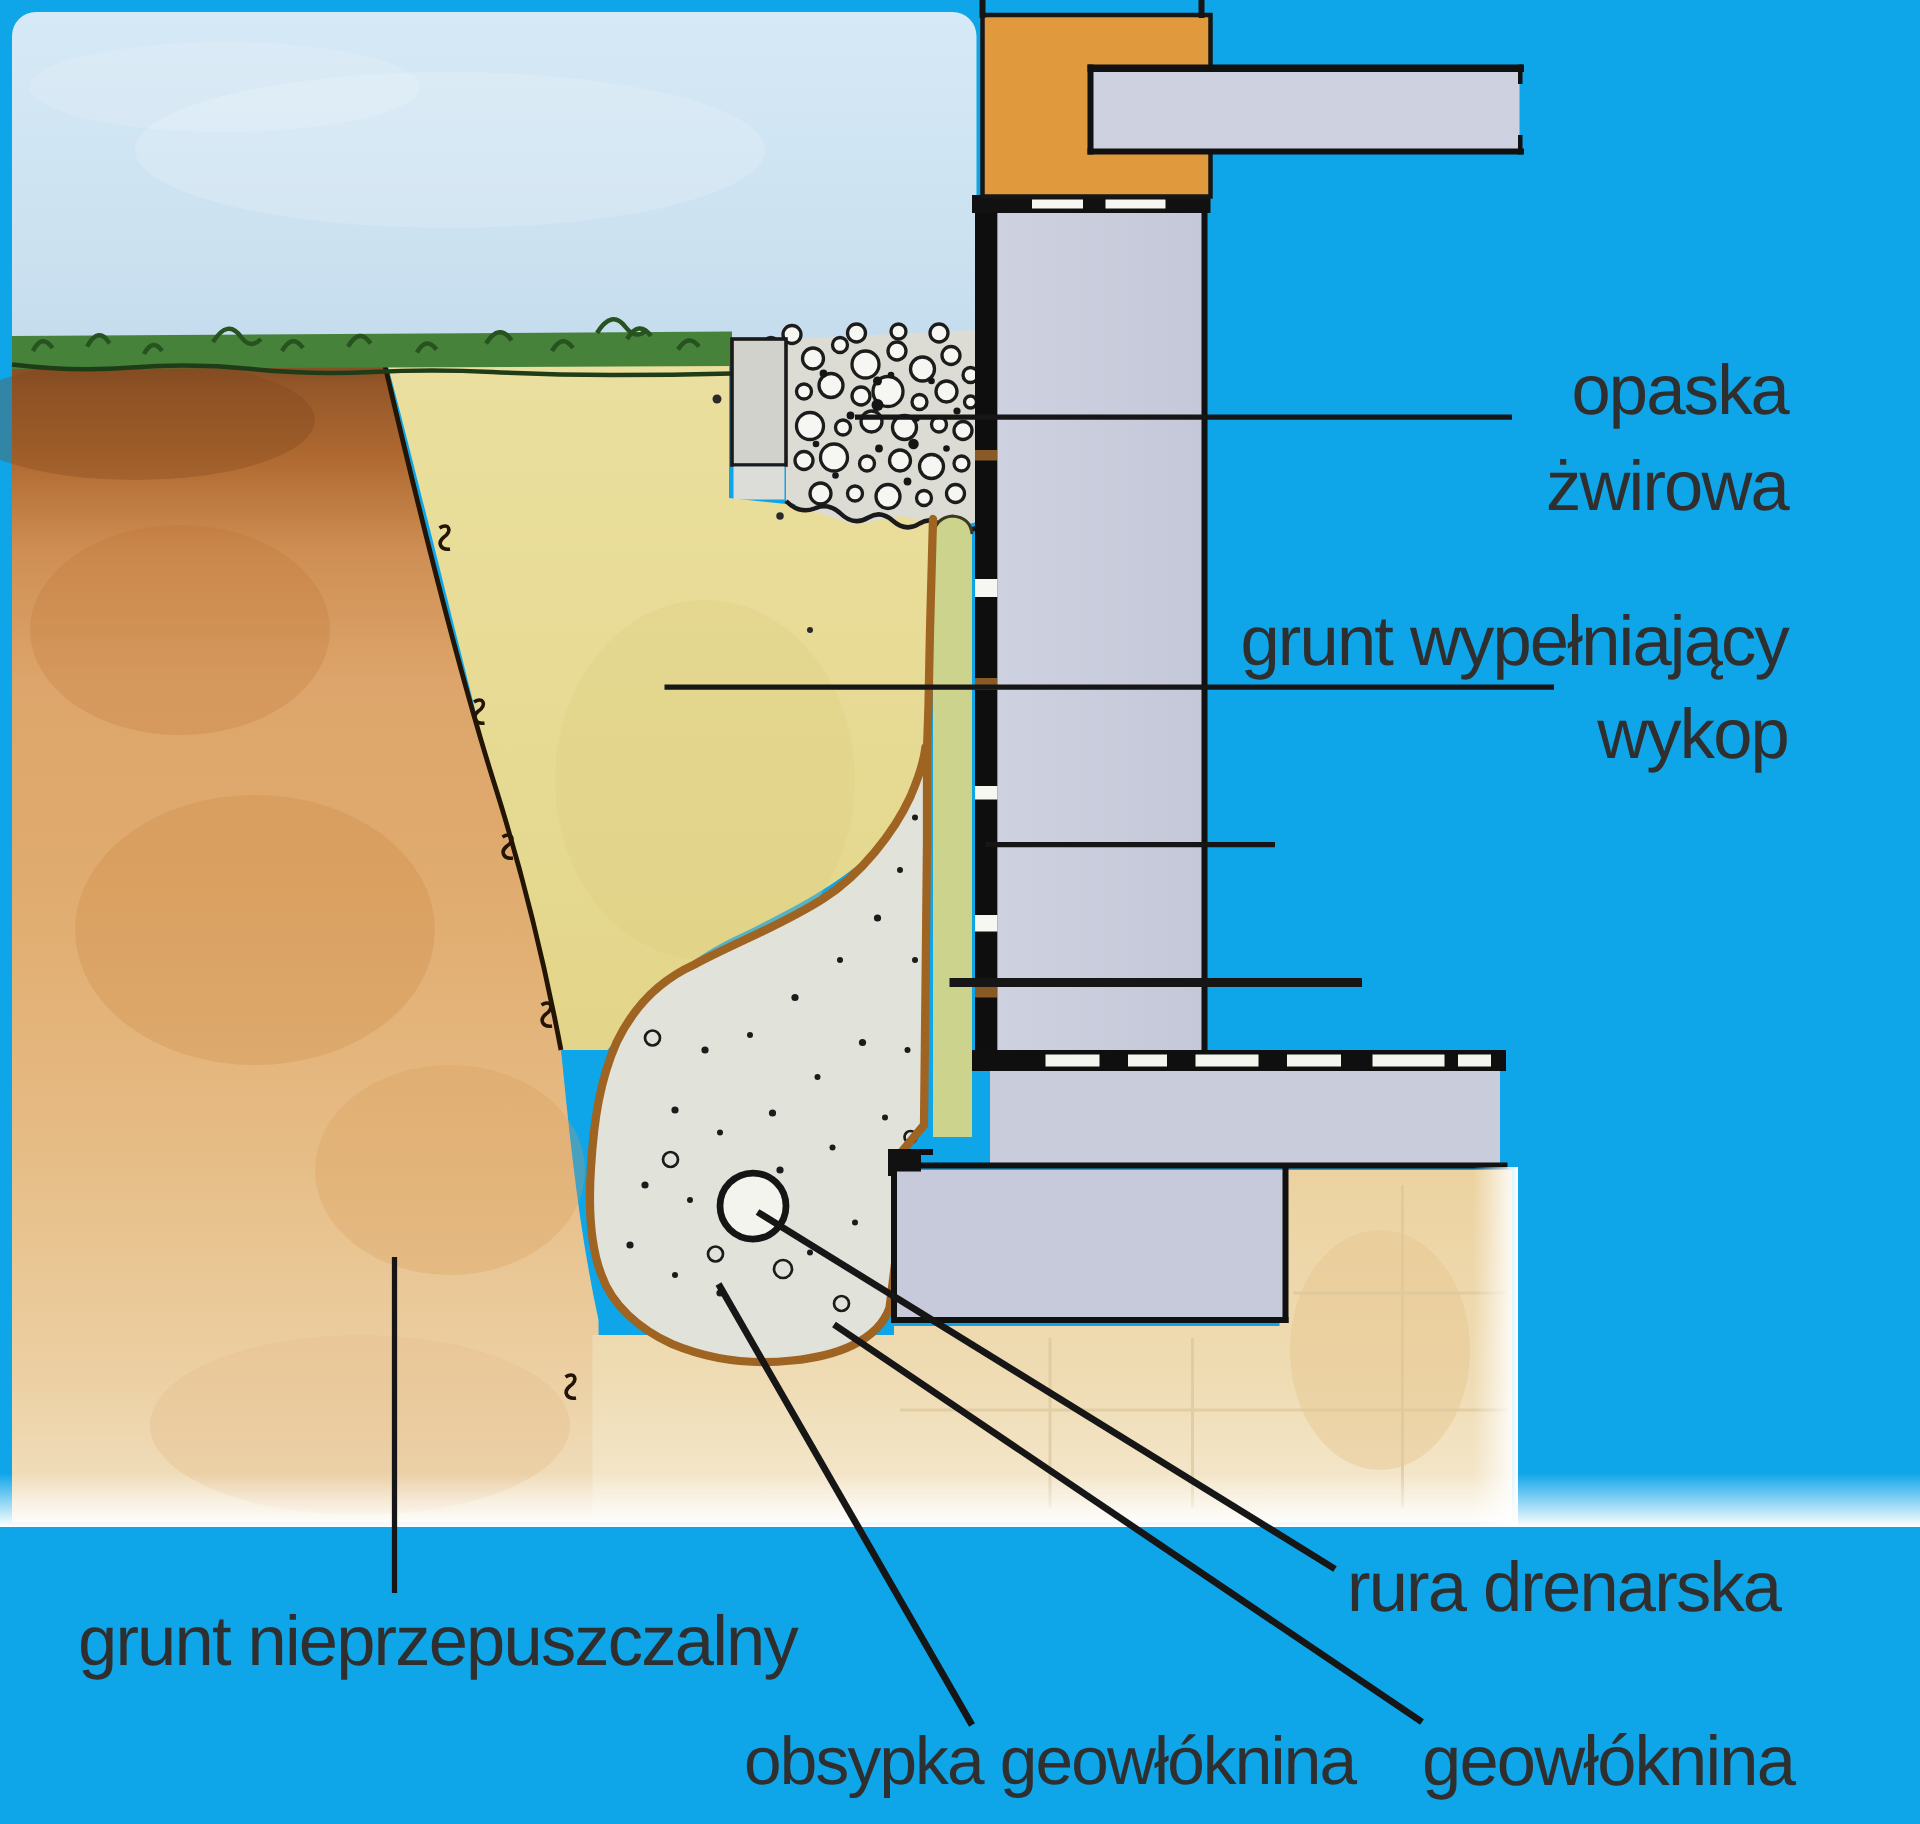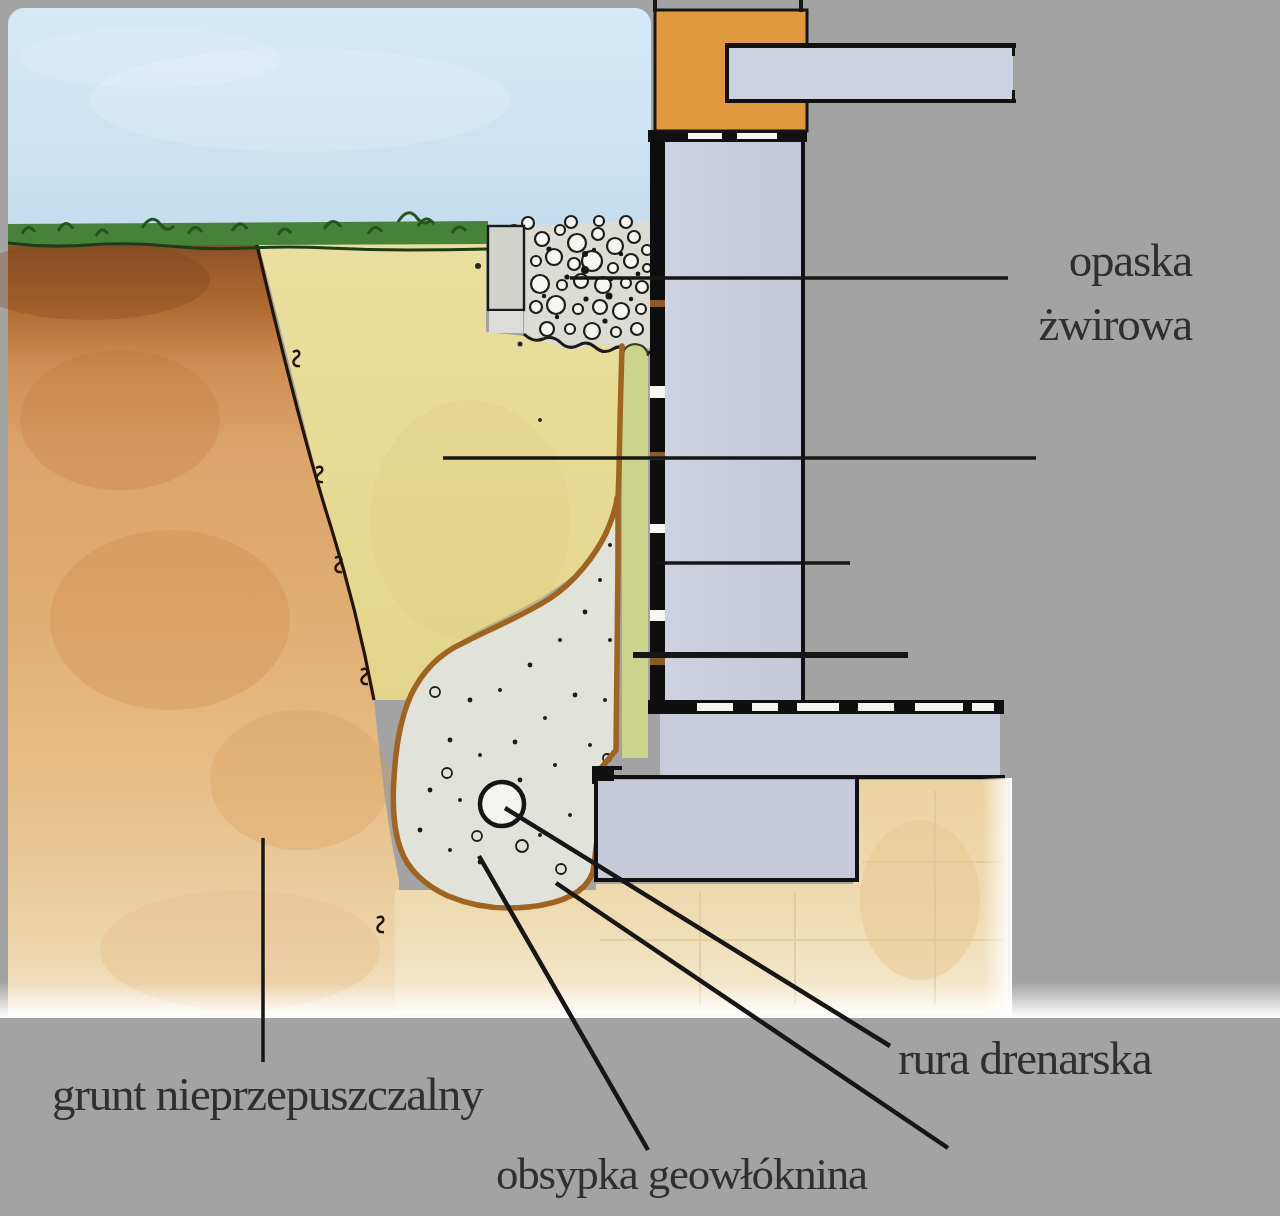--- a/index.html
+++ b/index.html
@@ -1,17 +1,17 @@
 <!DOCTYPE html>
 <html><head>
 <meta charset="utf-8">
 <style>
   html,body{margin:0;padding:0;background:#ffffff;}
-  .canvas{position:relative;width:1280px;height:1216px;background:#a3a3a3;overflow:hidden;
-          font-family:Liberation Serif, serif;}
+  .canvas{position:relative;width:1280px;height:1216px;background:#0ea5e9;overflow:hidden;
+          font-family:Liberation Sans, sans-serif;}
   .canvas svg{position:absolute;left:0;top:0;}
   .lbl{position:absolute;color:#2f2f2f;font-size:47px;letter-spacing:-1.2px;
        white-space:pre-line;line-height:62px;}
   .lbl.right{text-align:right;}
   #lbl-opaska{right:88px;top:228px;line-height:64px;}
   #lbl-gruntwyp{right:88px;top:396px;line-height:62px;}
   #lbl-izolacja{right:92px;top:538px;line-height:56px;}
   #lbl-styro{right:92px;top:626px;line-height:59px;}
   #lbl-gruntnieprz{left:52px;top:1066px;line-height:56px;}
   #lbl-rura{left:898px;top:1030px;line-height:56px;}
@@ -337,16 +337,19 @@
     <line x1="633" y1="655" x2="908" y2="655" stroke-width="6"></line>
     <line x1="263" y1="838" x2="263" y2="1062" stroke-width="3.5"></line>
     <line x1="505" y1="808" x2="890" y2="1046" stroke-width="4.5"></line>
     <line x1="479" y1="856" x2="648" y2="1150" stroke-width="4.5"></line>
     <line x1="556" y1="883" x2="948" y2="1148" stroke-width="4.5"></line>
   </g>
 </svg>
 
   <div class="lbl right" id="lbl-opaska">opaska
 żwirowa</div>
+  <div class="lbl right" id="lbl-gruntwyp">grunt wypełniający
+wykop</div>
   <div class="lbl" id="lbl-gruntnieprz">grunt nieprzepuszczalny</div>
   <div class="lbl" id="lbl-rura">rura drenarska</div>
   <div class="lbl" id="lbl-obsypka">obsypka geowłóknina</div>
+  <div class="lbl" id="lbl-geo">geowłóknina</div>
 </div>
 
 </body></html>

